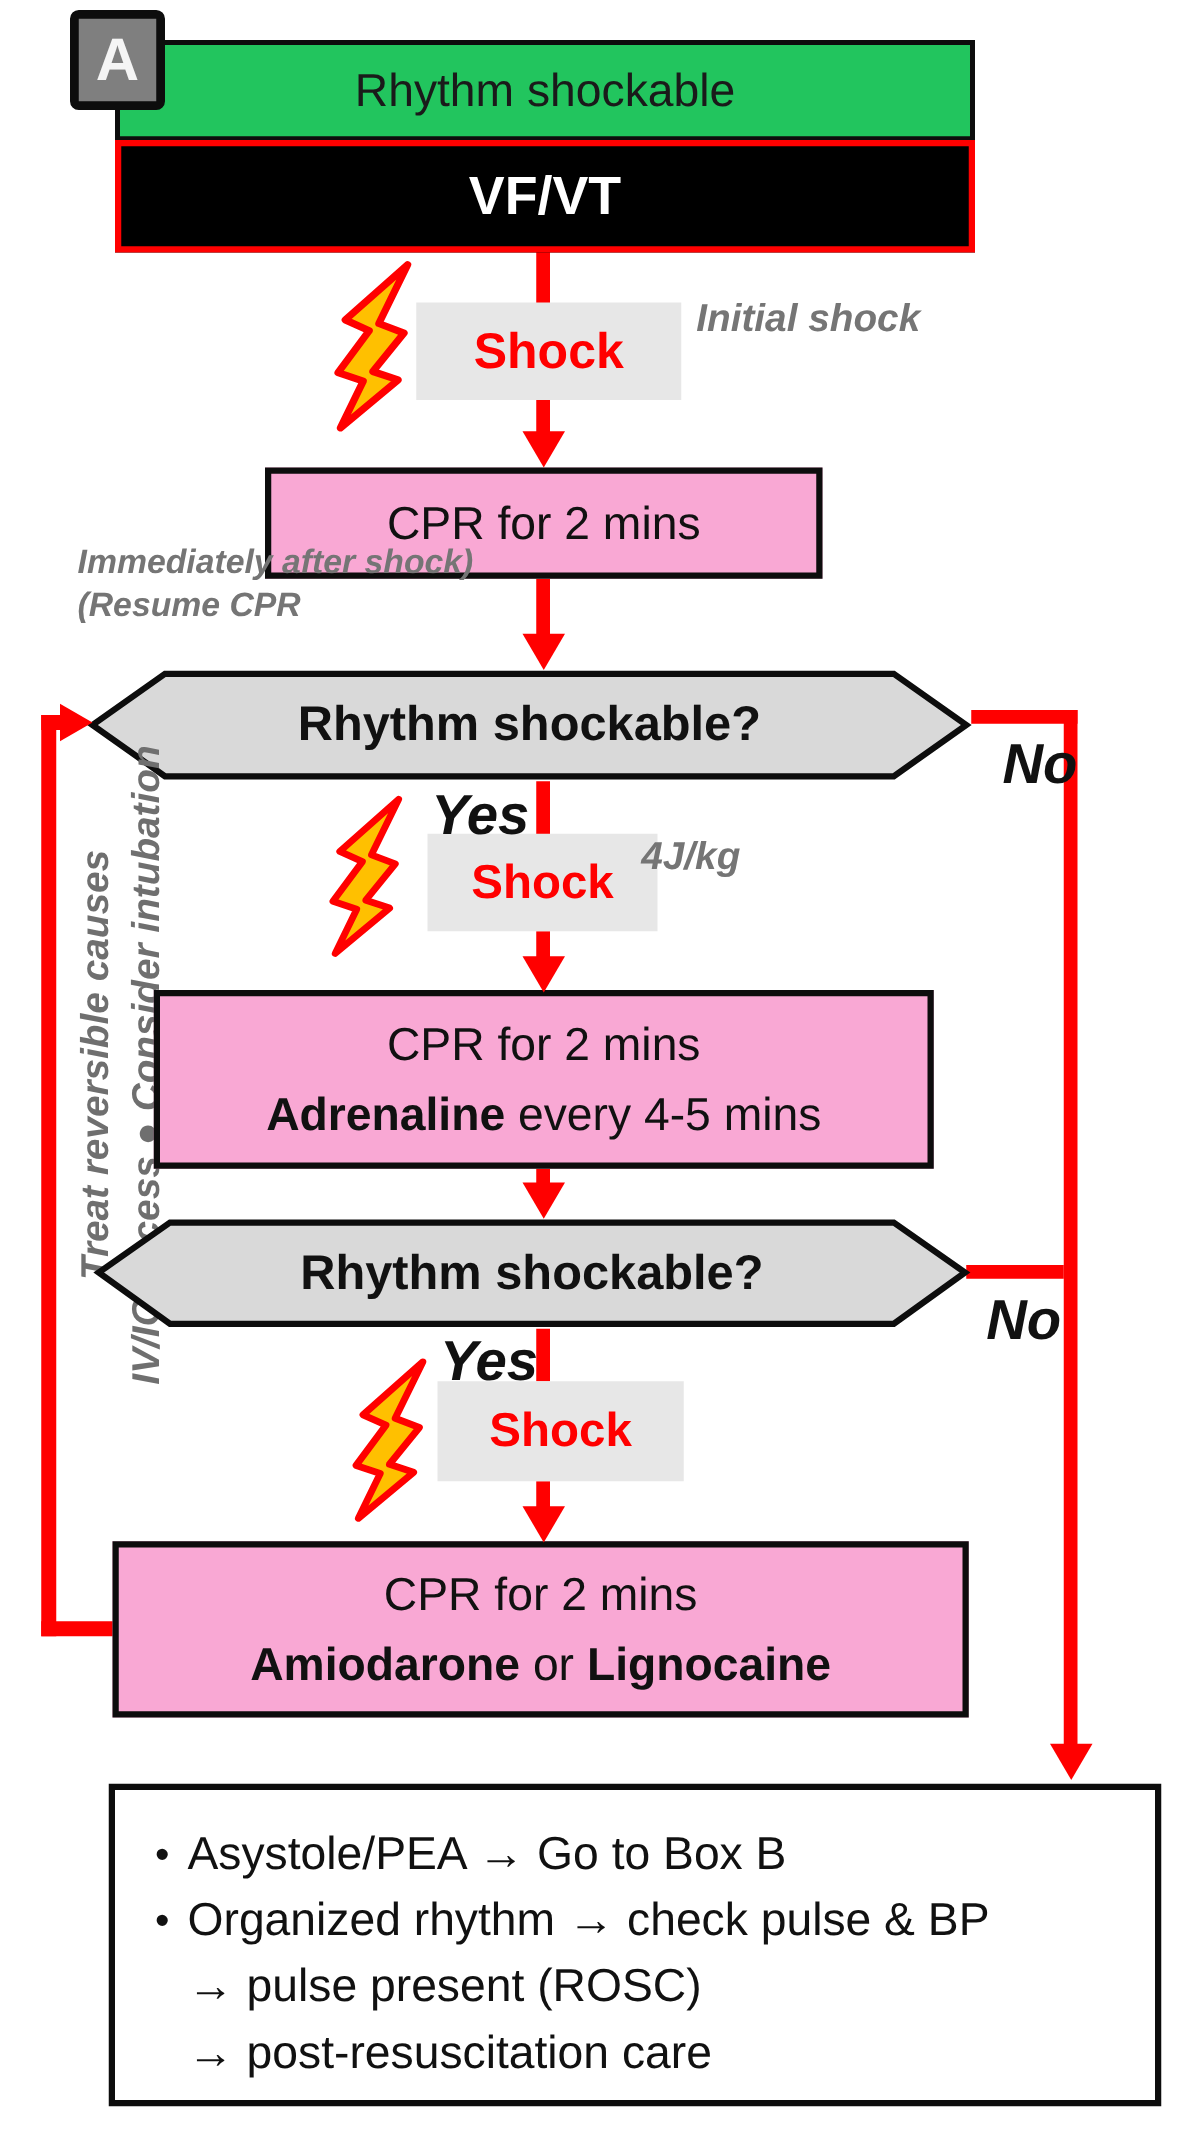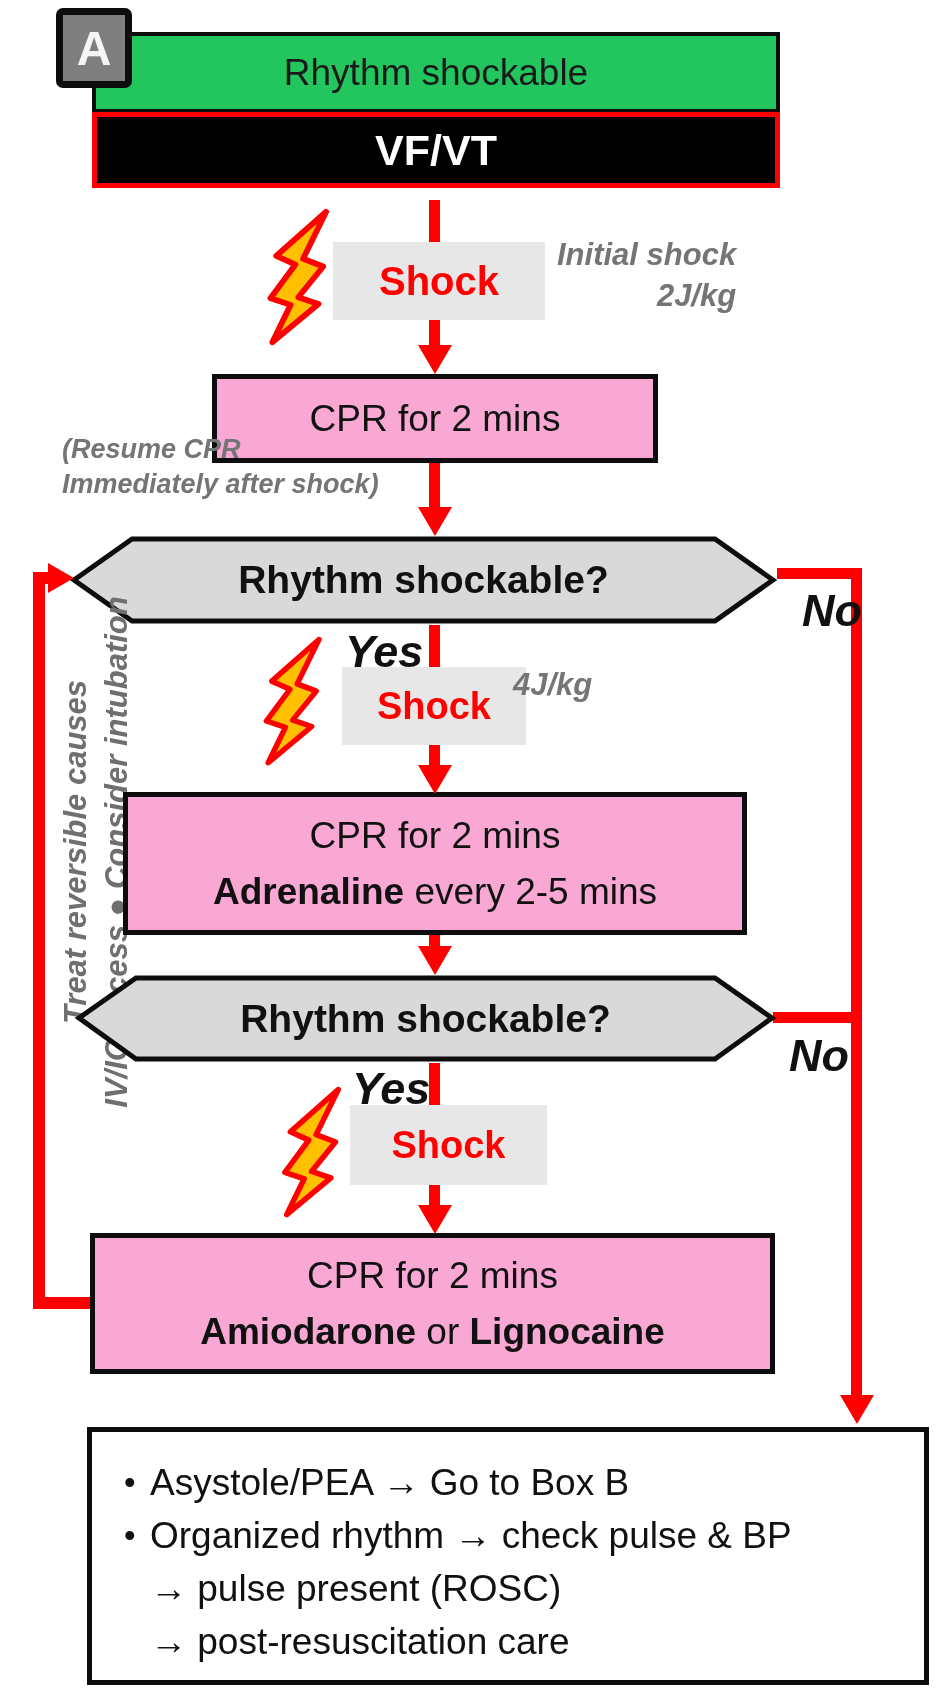--- a/index.html
+++ b/index.html
@@ -7,21 +7,21 @@
   .stage{position:relative;width:942px;height:1706px;background:#ffffff;overflow:hidden;}
   .abs{position:absolute;}
   .center{display:flex;align-items:center;justify-content:center;text-align:center;}
 
   
   .badge{left:56px;top:8px;width:76px;height:80px;background:#7f7f7f;border:7px solid #0d0d0d;
          border-radius:7px;color:#f5f5f5;font-size:48px;font-weight:bold;z-index:6;box-sizing:border-box;}
   .badge-stem{left:93px;top:88px;width:4px;height:27px;background:#0d0d0d;z-index:1;}
   .condition-box{left:92px;top:32px;width:688px;height:81px;background:#22c55e;border:4px solid #0d0d0d;
          box-sizing:border-box;font-size:37px;color:#1a1a1a;z-index:2;}
-  .vfvt-box{left:92px;top:112px;width:688px;height:76px;background:#000000;border:5px solid #ff0000;
+  .vfvt-box{left:92px;top:112px;width:688px;height:90px;background:#000000;border:5px solid #ff0000;
          box-sizing:border-box;color:#ffffff;font-size:43px;font-weight:bold;z-index:2;}
   .cpr-box{background:#f9a8d4;border:5px solid #0d0d0d;box-sizing:border-box;color:#111111;z-index:2;}
   .shock-box{background:#e7e7e7;z-index:3;color:#ff0000;font-weight:bold;font-size:40px;}
   .outcome-box{left:87px;top:1427px;width:842px;height:258px;background:#ffffff;border:5px solid #0d0d0d;
          box-sizing:border-box;z-index:2;padding:24px 0 0 16px;}
 
   
   .rline{background:#ff0000;z-index:1;}
   .arrow-down{width:0;height:0;border-left:17px solid transparent;border-right:17px solid transparent;
          border-top:29px solid #ff0000;z-index:4;}
@@ -63,29 +63,28 @@
   <div class="abs arrow-down" style="left:418px;top:345px;"></div>
 
   <div class="abs shock-box center" style="left:333px;top:242px;width:212px;height:78px;">
     <span>Shock</span>
   </div>
   <svg class="abs bolt" style="left:250px;top:206px;" width="110" height="144" viewBox="0 0 100 150">
     <path d="M72 6 L20 52 L40 61 L14 96 L35 103 L16 142 L64 102 L43 95 L69 63 L48 55 Z" fill="#FFC000" stroke="#FF0000" stroke-width="6" stroke-linejoin="round"></path>
   </svg>
   <div class="abs gray-note" style="left:557px;top:234px;">
     <div>Initial shock</div>
-    <div>2J/kg</div>
   </div>
 
   <div class="abs cpr-box center" style="left:212px;top:374px;width:446px;height:89px;font-size:37px;">
     <span>CPR for 2 mins</span>
   </div>
   <div class="abs small-note" style="left:62px;top:432px;">
+    <div>Immediately after shock)</div>
     <div>(Resume CPR</div>
-    <div>Immediately after shock)</div>
   </div>
 
   <div class="abs rline" style="left:429px;top:463px;width:11px;height:45px;"></div>
   <div class="abs arrow-down" style="left:418px;top:507px;"></div>
 
   <svg class="abs hexsvg" style="left:68px;top:534px;" width="711" height="92" viewBox="0 0 711 92">
     <polygon points="6,46 64,5 647,5 705,46 647,87 64,87" fill="#d9d9d9" stroke="#0d0d0d" stroke-width="5"></polygon>
   </svg>
   <div class="abs center hex-label" style="left:68px;top:534px;width:711px;height:92px;">
     <span>Rhythm shockable?</span>
@@ -121,21 +120,21 @@
   <div class="abs gray-note" style="left:513px;top:664px;">
     <div>4J/kg</div>
   </div>
 
   <div class="abs rline" style="left:429px;top:745px;width:11px;height:22px;"></div>
   <div class="abs arrow-down" style="left:418px;top:765px;"></div>
 
   <div class="abs cpr-box center" style="left:123px;top:792px;width:624px;height:143px;">
     <div class="cpr-text">
       <div>CPR for 2 mins</div>
-      <div><b>Adrenaline</b><span> every 2-5 mins</span></div>
+      <div><b>Adrenaline</b><span> every 4-5 mins</span></div>
     </div>
   </div>
 
   <div class="abs rline" style="left:429px;top:935px;width:11px;height:14px;"></div>
   <div class="abs arrow-down" style="left:418px;top:946px;"></div>
 
   <svg class="abs hexsvg" style="left:73px;top:973px;" width="705" height="91" viewBox="0 0 705 91">
     <polygon points="6,45 63,5 642,5 699,45 642,86 63,86" fill="#d9d9d9" stroke="#0d0d0d" stroke-width="5"></polygon>
   </svg>
   <div class="abs center hex-label" style="left:73px;top:973px;width:705px;height:91px;">

